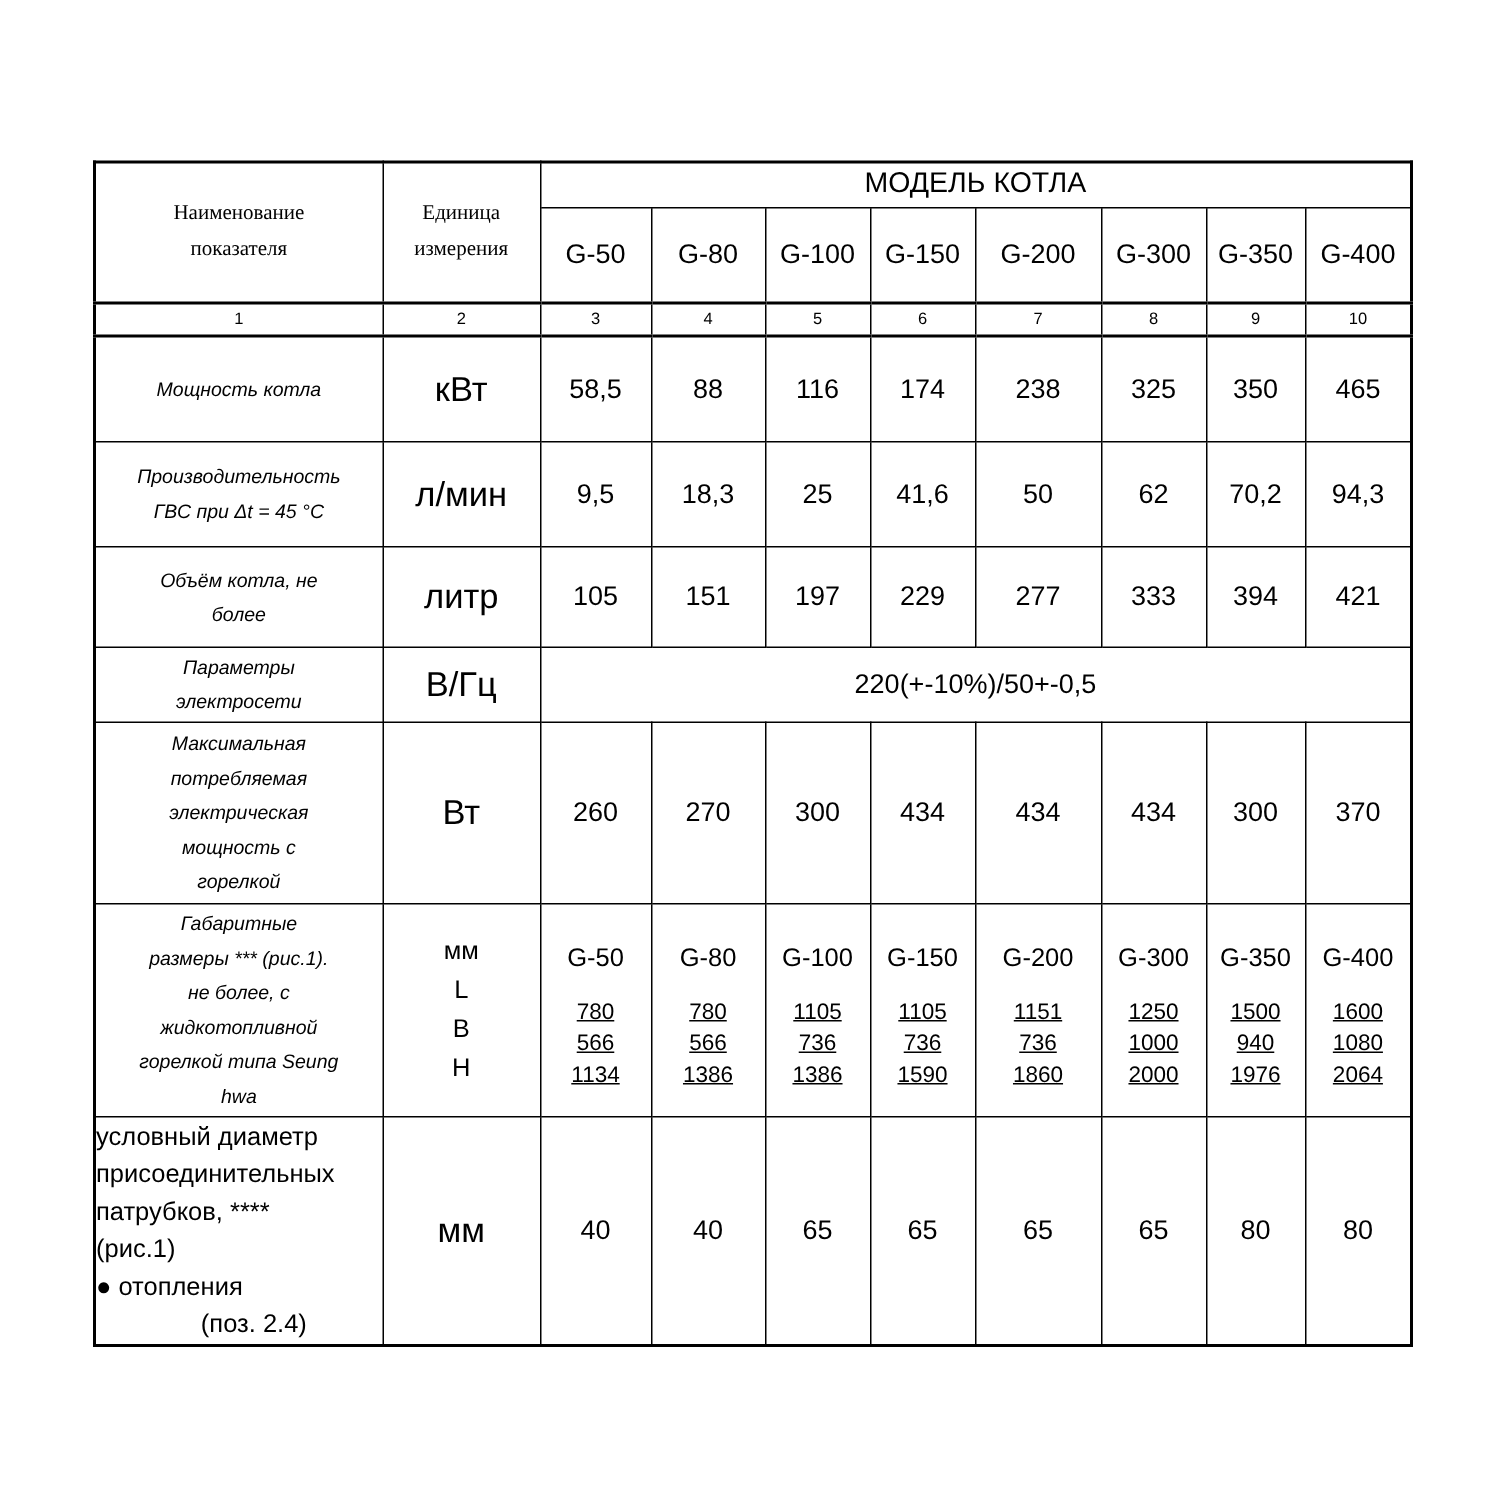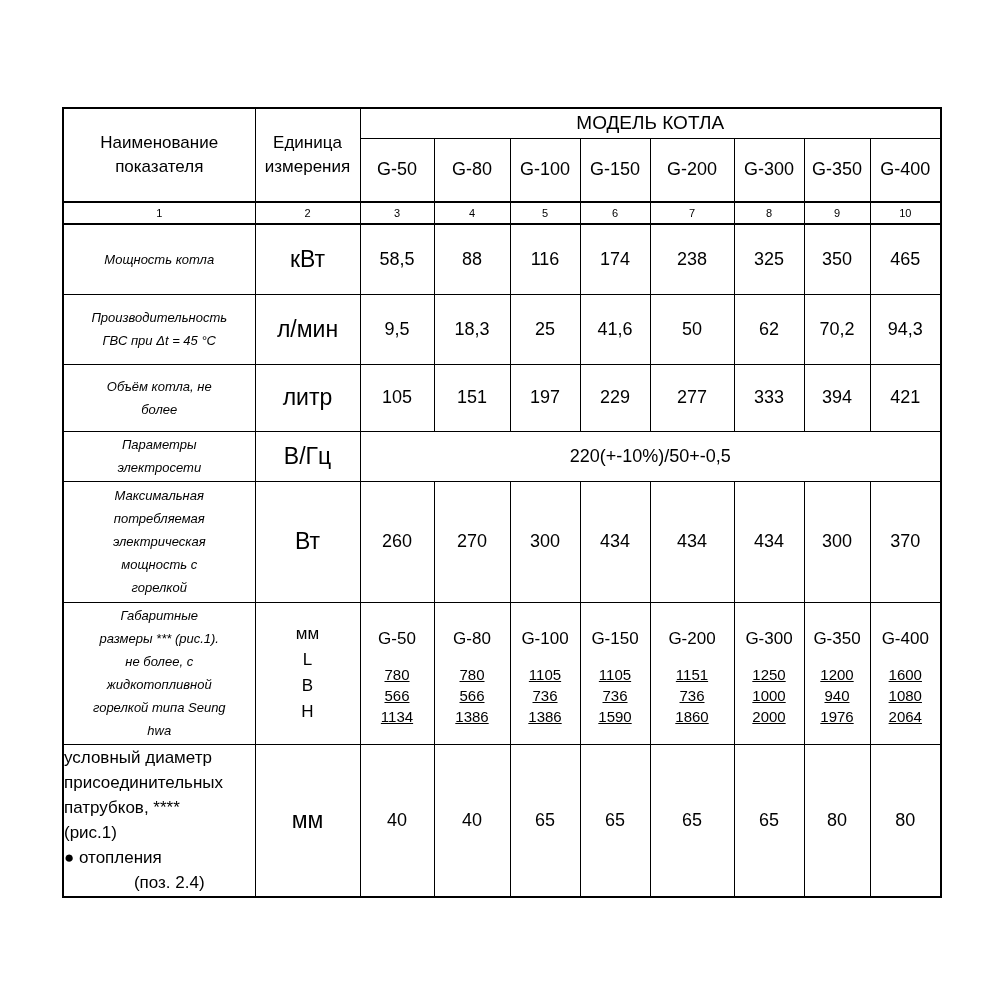--- a/index.html
+++ b/index.html
@@ -22,21 +22,21 @@
   
   .c-label{
     text-align:center;
     padding:3px 4px 3px 7px;
     font-size:13px;line-height:23px;
     white-space:pre-line;
     font-style:italic;
   }
   
   .c-center{text-align:center;}
-  .hdr{font-size:17px;line-height:24px;white-space:pre-line;}
+  .hdr{font-size:14px;line-height:24px;white-space:pre-line;font-family:Liberation Serif, serif;}
   .group-hdr{font-size:19px;}
   .model-hdr{font-size:18px;}
   .num-cell{font-size:11px;border-top-width:2px !important;border-bottom-width:2px !important;}
   .val{font-size:18px;margin-left:16px;}
   .unit{font-size:23px;}
   .mains-val{font-size:18px;}
   
   .dims-label{vertical-align:top;}
   .dims-unit{white-space:pre-line;font-size:17px;line-height:26px;text-align:center;}
   .dims-cell{vertical-align:top;text-align:center;}
@@ -206,21 +206,21 @@
 1860</div>
       </td>
       <td class="dims-cell">
         <div class="dims-model">G-300</div>
         <div class="dims-nums">1250
 1000
 2000</div>
       </td>
       <td class="dims-cell">
         <div class="dims-model">G-350</div>
-        <div class="dims-nums">1200
+        <div class="dims-nums">1500
 940
 1976</div>
       </td>
       <td class="dims-cell">
         <div class="dims-model">G-400</div>
         <div class="dims-nums">1600
 1080
 2064</div>
       </td>
     </tr>

